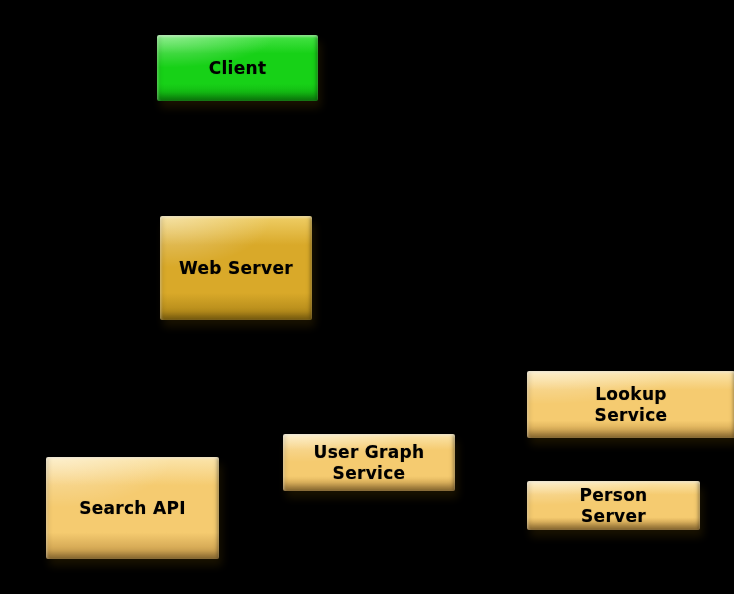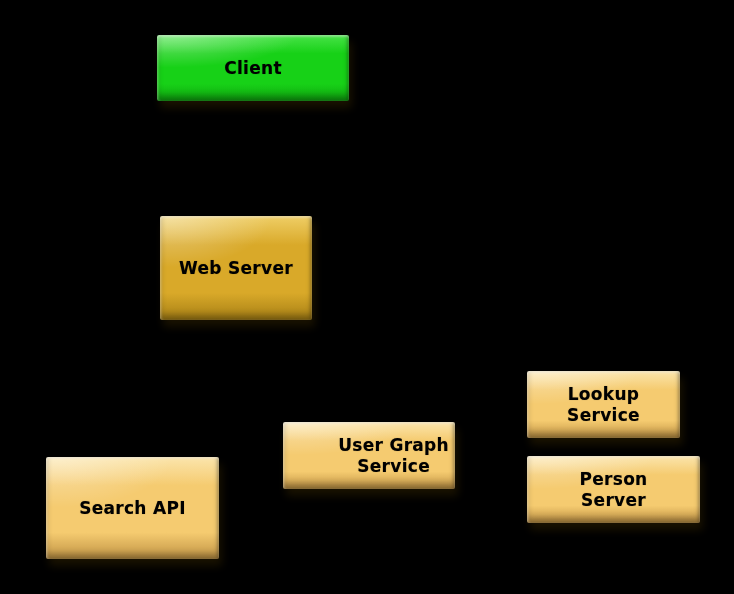--- a/index.html
+++ b/index.html
@@ -40,26 +40,26 @@
     color: #000000;
     font-weight: bold;
     font-size: 17px;
     line-height: 1.18;
     letter-spacing: 0.3px;
     white-space: pre-line;
     padding: 2px 6px;
     text-shadow: 0 0 1px rgba(0,0,0,0.35);
   }
   
-  .pos-client        { left: 157px; top:  35px; width: 192px; height:  66px; }
+  .pos-client        { left: 157px; top:  35px; width: 161px; height:  66px; }
   .pos-web-server    { left: 160px; top: 216px; width: 152px; height: 104px; }
   .pos-search-api    { left:  46px; top: 457px; width: 173px; height: 102px; }
-  .pos-user-graph    { left: 283px; top: 422px; width: 172px; height:  67px; justify-content: flex-end; }
-  .pos-lookup        { left: 527px; top: 371px; width: 153px; height:  67px; }
-  .pos-person        { left: 527px; top: 456px; width: 173px; height:  67px; }
+  .pos-user-graph    { left: 283px; top: 434px; width: 172px; height:  57px; }
+  .pos-lookup        { left: 527px; top: 371px; width: 208px; height:  67px; }
+  .pos-person        { left: 527px; top: 481px; width: 173px; height:  49px; }
 </style>
 </head>
 <body>
 
 <div class="canvas" style="--bg: #000000;">
 
   <div class="node pos-client" style="--fill: #17d117; --hi: #48e348; --lo: #0fa50f;">
     <span class="node-label">Client</span>
   </div>
 

